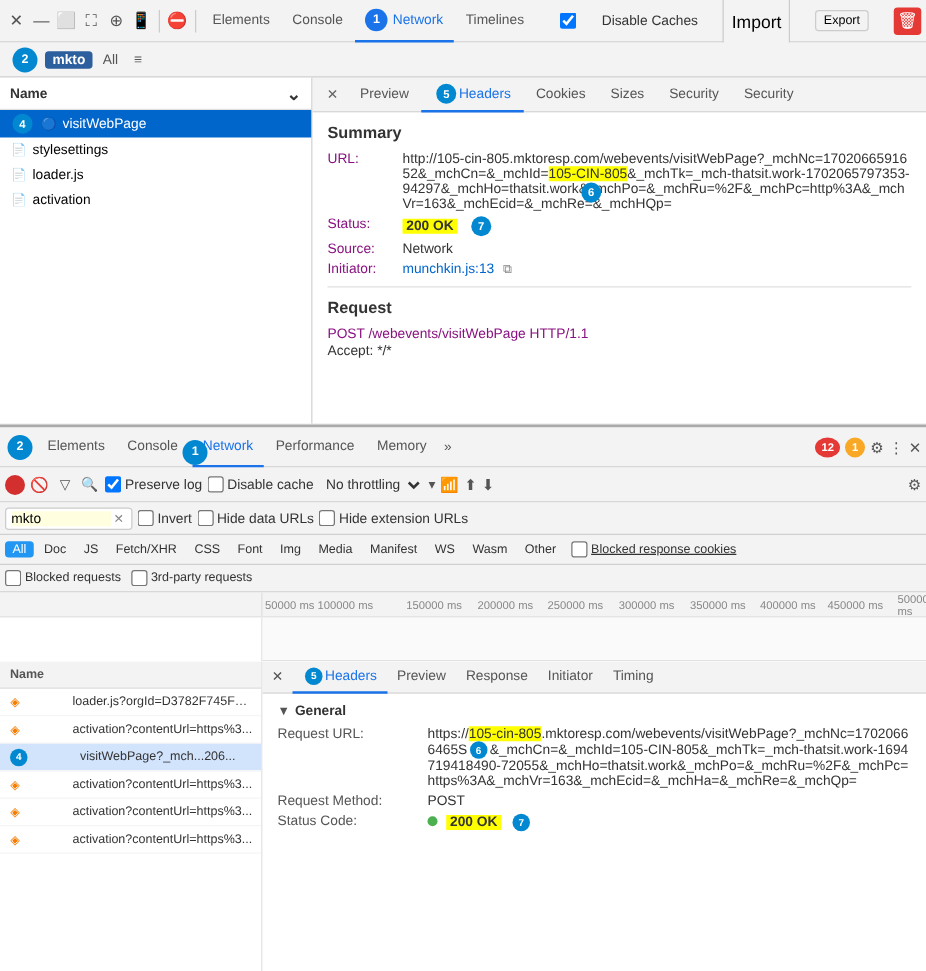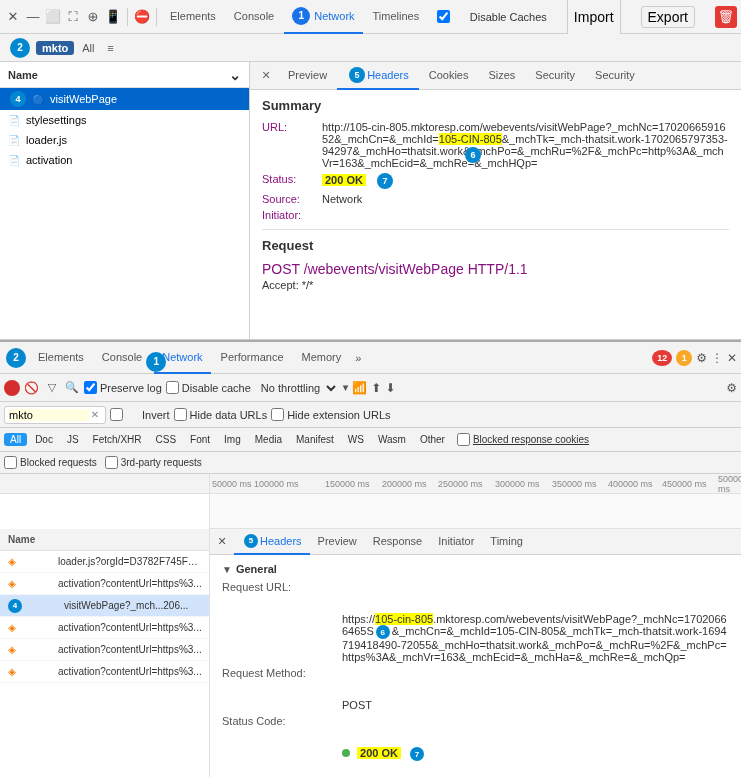--- a/index.html
+++ b/index.html
@@ -65,21 +65,21 @@
     .filter-funnel { width: 16px; height: 16px; cursor: pointer; display: flex; align-items: center; justify-content: center; color: #555; }
     .search-icon-btn { width: 16px; height: 16px; cursor: pointer; display: flex; align-items: center; justify-content: center; color: #555; }
     .checkbox-label { display: flex; align-items: center; gap: 3px; font-size: 11px; color: #333; cursor: pointer; white-space: nowrap; }
     .throttle-select { font-size: 11px; border: none; background: transparent; cursor: pointer; color: #333; padding: 0 2px; }
     .wifi-icon { font-size: 12px; color: #555; }
 
     .bottom-filter-bar2 { display: flex; align-items: center; height: 26px; background: #f3f3f3; border-bottom: 1px solid #d0d0d0; padding: 0 4px; gap: 4px; }
     .filter-input-wrap { display: flex; align-items: center; background: white; border: 1px solid #ccc; border-radius: 3px; padding: 0 4px; height: 18px; }
     .filter-input { border: none; outline: none; font-size: 11px; width: 80px; }
     .clear-filter { width: 12px; height: 12px; cursor: pointer; color: #888; display: flex; align-items: center; justify-content: center; font-size: 10px; }
-    .invert-label { font-size: 11px; color: #333; display: flex; align-items: center; gap: 19px; cursor: pointer; }
+    .invert-label { font-size: 11px; color: #333; display: flex; align-items: center; gap: 3px; cursor: pointer; }
     .hide-label { font-size: 11px; color: #333; display: flex; align-items: center; gap: 3px; cursor: pointer; }
 
     .type-filter-bar { display: flex; align-items: center; height: 24px; background: #f3f3f3; border-bottom: 1px solid #d0d0d0; padding: 0 4px; gap: 2px; flex-wrap: nowrap; overflow: hidden; }
     .type-btn { padding: 1px 6px; border-radius: 3px; font-size: 10px; cursor: pointer; border: none; background: transparent; color: #333; }
     .type-btn.active { background: #2196f3; color: white; }
     .blocked-label { font-size: 10px; color: #333; display: flex; align-items: center; gap: 3px; cursor: pointer; margin-left: 4px; text-decoration: underline; }
 
     .blocked-bar { display: flex; align-items: center; height: 22px; background: #f3f3f3; border-bottom: 1px solid #d0d0d0; padding: 0 4px; gap: 8px; }
     .blocked-check { font-size: 10px; color: #333; display: flex; align-items: center; gap: 3px; cursor: pointer; }
 
@@ -106,21 +106,21 @@
     .net-close { width: 16px; height: 16px; cursor: pointer; display: flex; align-items: center; justify-content: center; color: #555; margin-right: 4px; }
     .net-tab { padding: 0 8px; height: 26px; display: flex; align-items: center; cursor: pointer; font-size: 11px; color: #555; border-bottom: 2px solid transparent; }
     .net-tab.active { color: #1a73e8; border-bottom: 2px solid #1a73e8; }
 
     .net-content { flex: 1; overflow-y: auto; padding: 8px 12px; background: white; }
     .general-section { margin-bottom: 8px; }
     .general-header { display: flex; align-items: center; gap: 4px; font-size: 11px; font-weight: 600; color: #333; margin-bottom: 6px; cursor: pointer; }
     .expand-arrow { font-size: 10px; color: #555; }
     .detail-row { display: flex; align-items: flex-start; margin-bottom: 4px; }
     .detail-label { color: #555; font-size: 11px; min-width: 120px; }
-    .detail-value { font-size: 11px; color: #333; flex: 1; word-break: break-all; margin-top: 32px; }
+    .detail-value { font-size: 11px; color: #333; flex: 1; word-break: break-all; }
     .status-dot { width: 8px; height: 8px; border-radius: 50%; background: #4caf50; display: inline-block; margin-right: 4px; }
 
     
     .num-badge { width: 20px; height: 20px; border-radius: 50%; background: #0288d1; color: white; font-size: 10px; font-weight: bold; display: inline-flex; align-items: center; justify-content: center; margin: 0 2px; }
 
     .url-highlight { background: #ffff00; }
   </style>
 </head>
 <body>
 
@@ -146,21 +146,21 @@
       <div class="circle-badge">1</div>
       <span>Network</span>
     </div>
     <div class="toolbar-tab">
       <span>Timelines</span>
     </div>
     <div style="margin-left: auto; display: flex; align-items: center; gap: 20px;">
       <input type="checkbox" checked="" style="margin: 0px;">
       <label style="font-size:11px;color:#333;">Disable Caches</label>
       <button style="font-size:14px;border:1px solid #ccc;border-radius:3px;padding:16px 6px;background:#f3f3f3;cursor:pointer;">Import</button>
-      <button style="font-size:14px;border:1px solid #ccc;border-radius:3px;padding:2px 6px;background:#f3f3f3;cursor:pointer;">Export</button>
+      <button style="font-size:10px;border:1px solid #ccc;border-radius:3px;padding:2px 6px;background:#f3f3f3;cursor:pointer;">Export</button>
       <div style="width:22px;height:22px;background:#e53935;border-radius:3px;display:flex;align-items:center;justify-content:center;cursor:pointer;color:white;font-size:13px;">🗑</div>
     </div>
   </div>
 
   <div class="top-secondary-toolbar">
     <div class="num-badge">2</div>
     <div class="filter-tag">mkto</div>
     <div class="filter-all">All</div>
     <div class="filter-icon">≡</div>
   </div>
@@ -231,25 +231,29 @@
             <span class="status-ok">200 OK</span>
             <span class="num-badge" style="background:#0288d1;width:16px;height:16px;font-size:9px;margin-left:8px;">7</span>
           </span>
         </div>
         <div class="summary-row">
           <span class="summary-label">Source:</span>
           <span class="summary-value">Network</span>
         </div>
         <div class="summary-row">
           <span class="summary-label">Initiator:</span>
+          <span class="summary-value">
+            <span style="color:#0066cc;cursor:pointer;">munchkin.js:13</span>
+            <span style="font-size:10px;color:#888;margin-left:4px;">⧉</span>
+          </span>
         </div>
         <div class="divider"></div>
         <div class="request-section">
           <div class="section-title">Request</div>
-          <div class="method-line" style="color:#881280;font-size:14px;margin-bottom:2px;">POST /webevents/visitWebPage HTTP/1.1</div>
+          <div class="method-line" style="color:#881280;font-size:11px;margin-bottom:2px;">POST /webevents/visitWebPage HTTP/1.1</div>
           <div class="accept-line">Accept: */*</div>
         </div>
       </div>
     </div>
   </div>
 </div>
 
 <div class="bottom-panel">
 
   <div class="bottom-toolbar">

